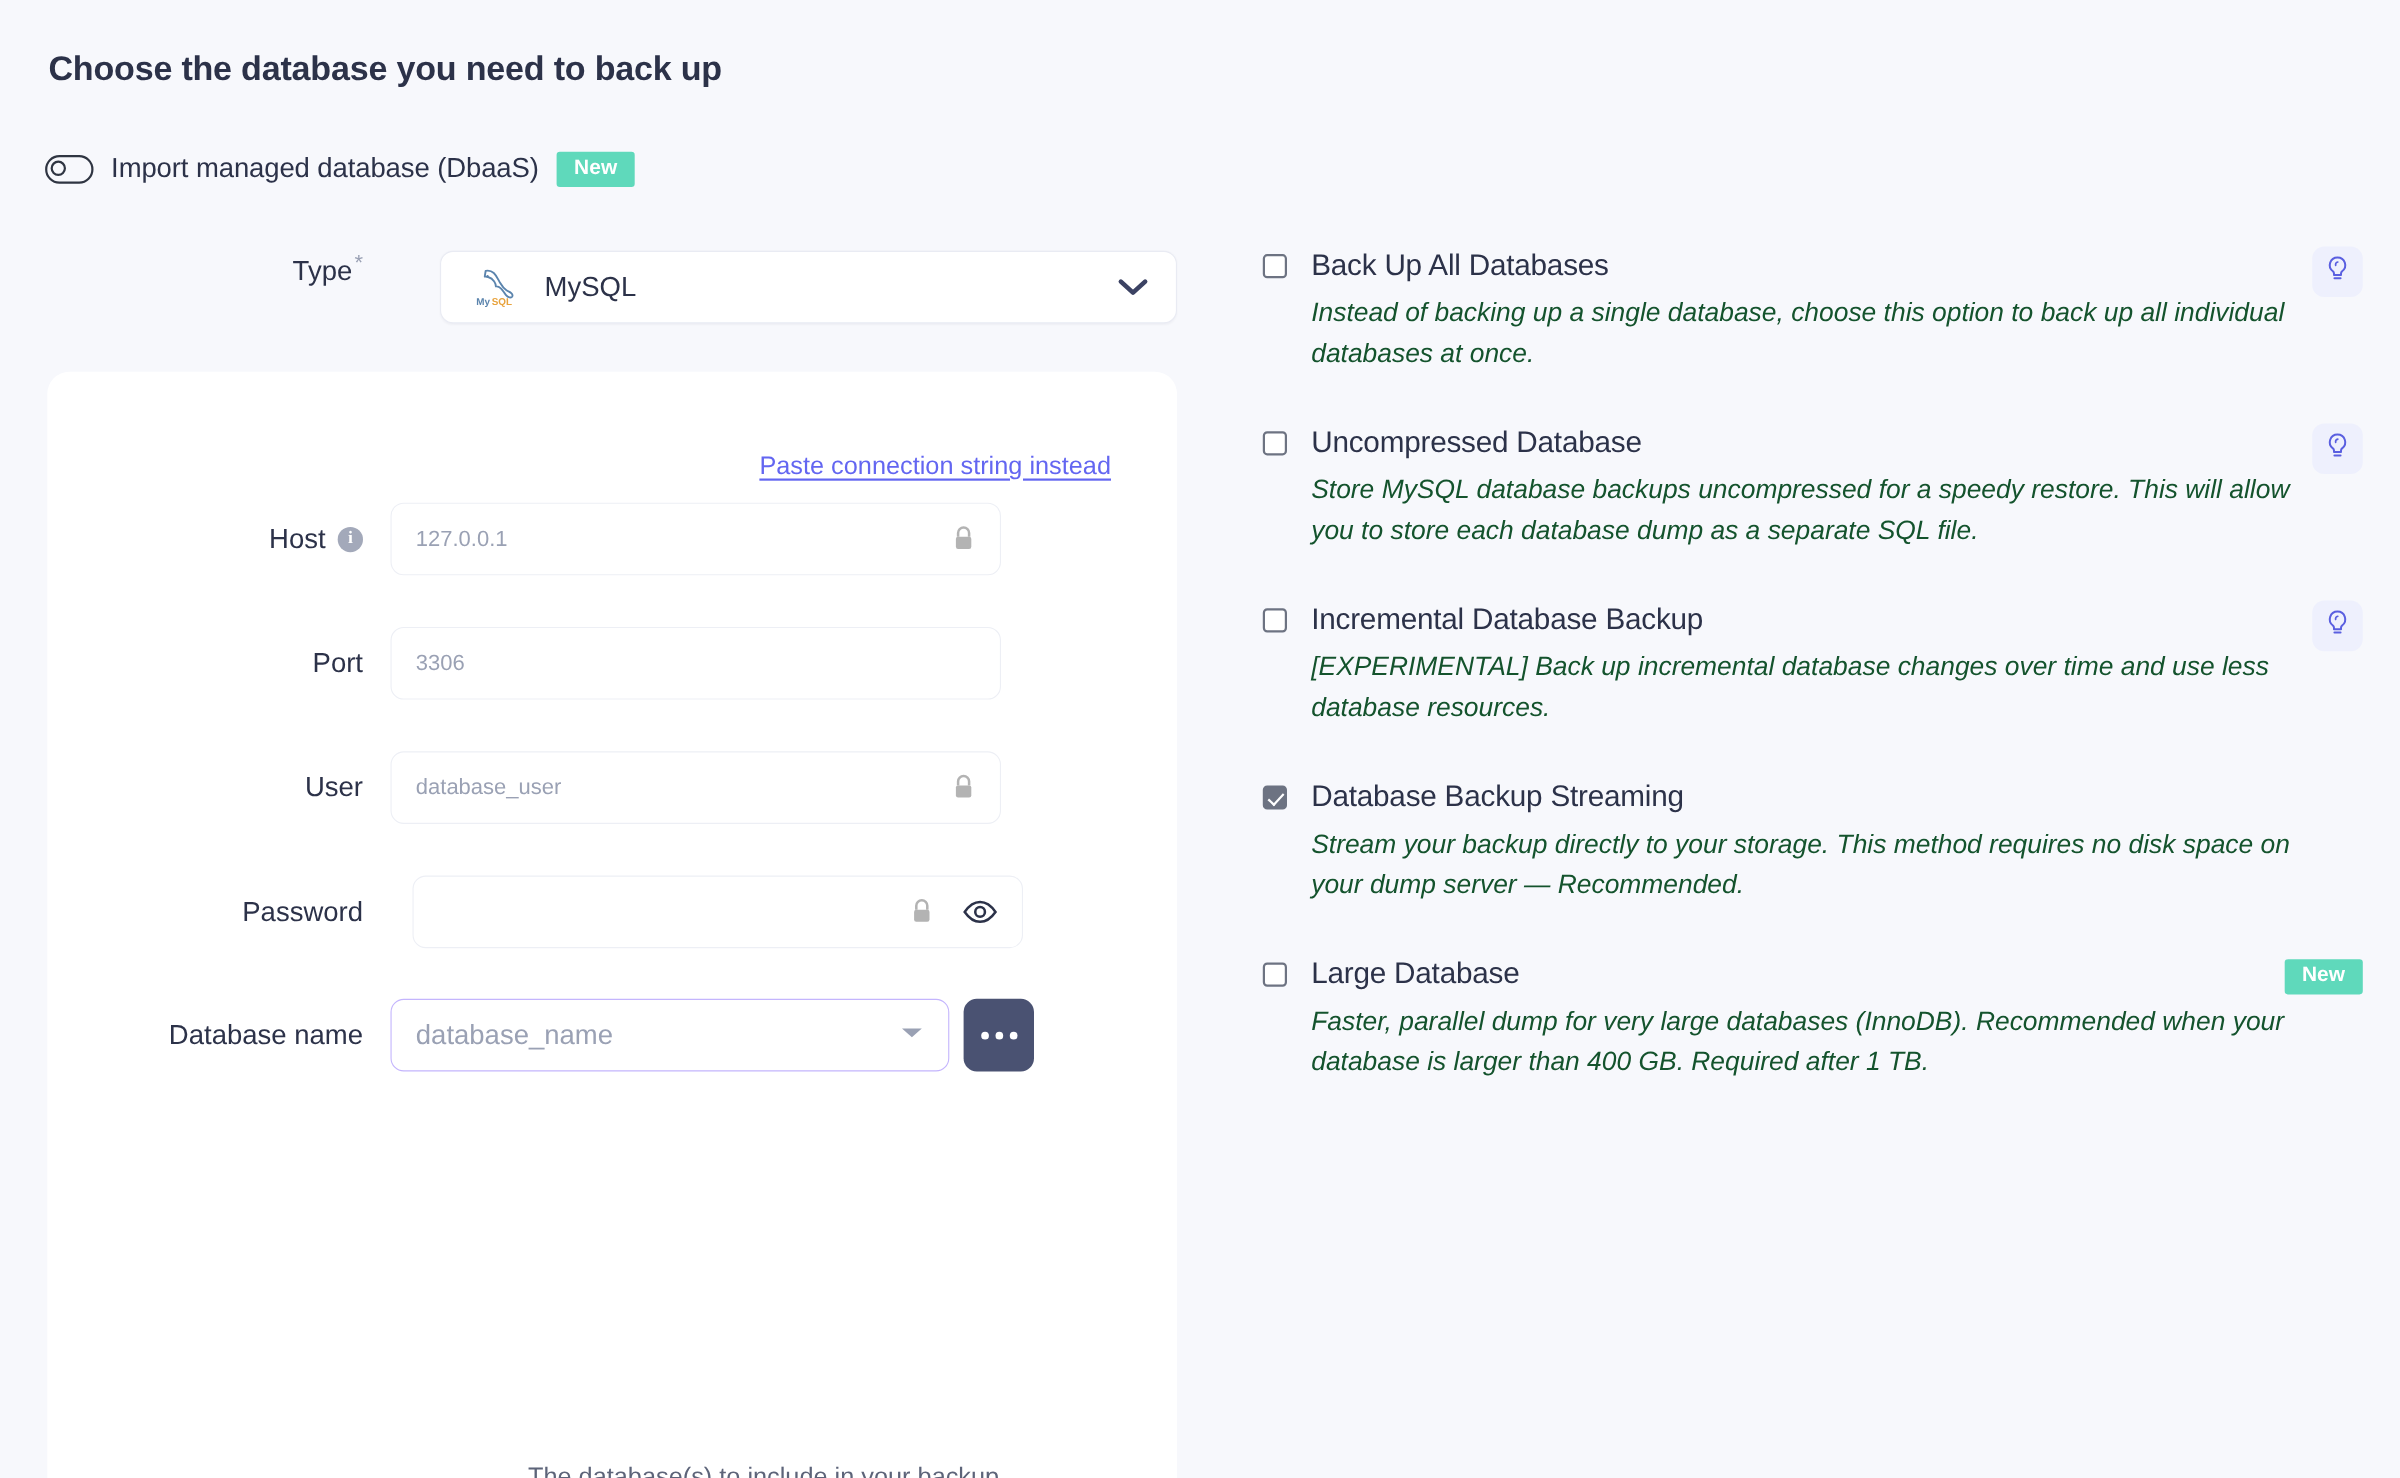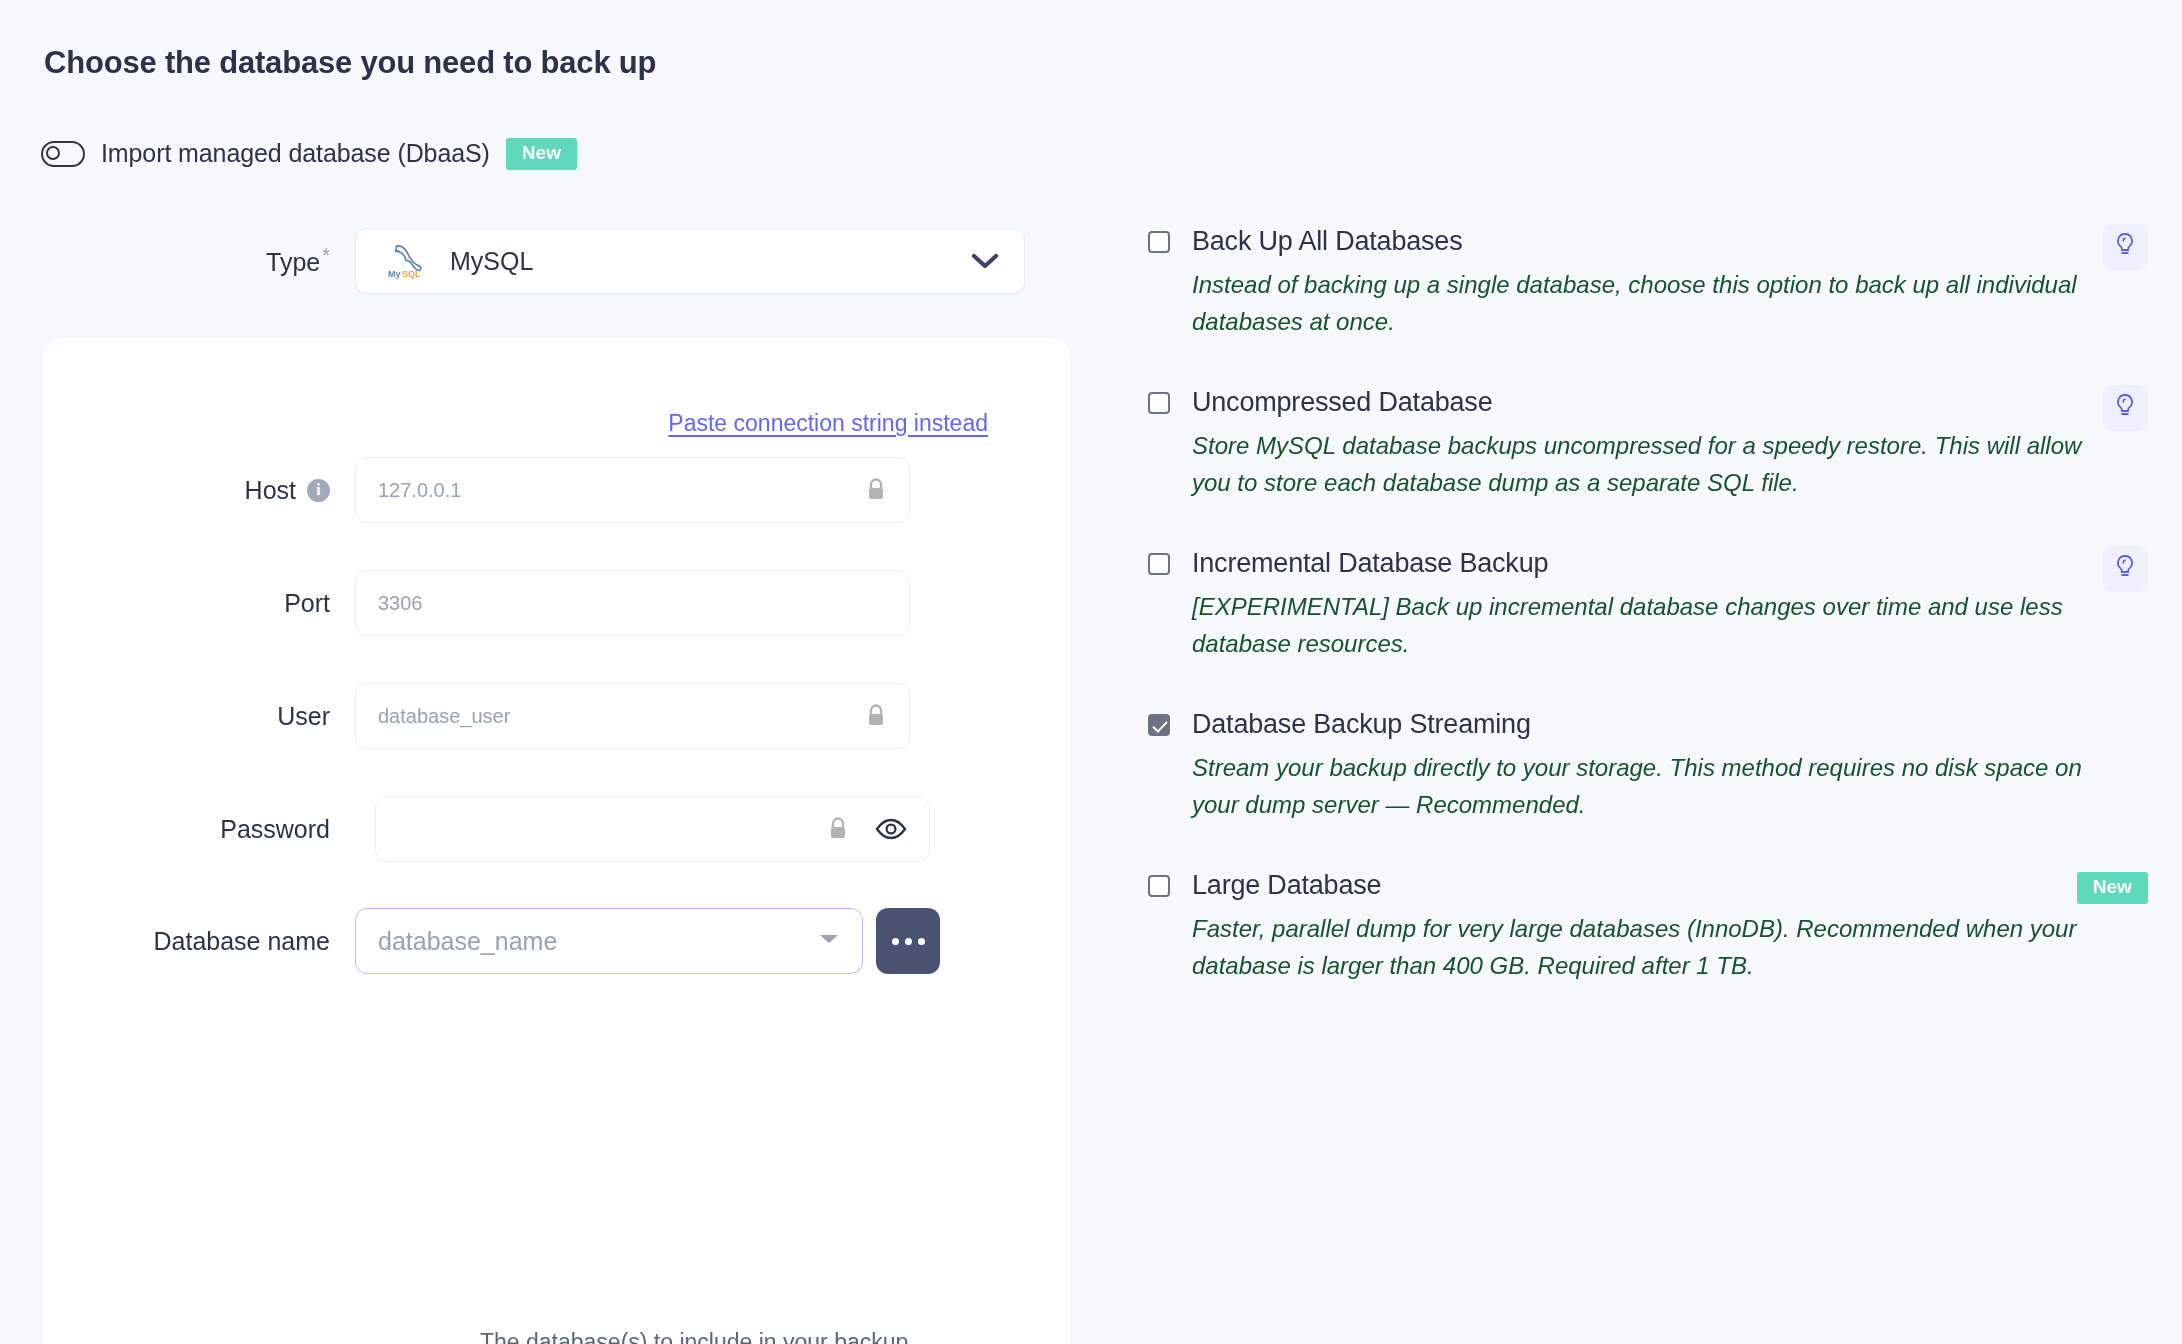--- a/index.html
+++ b/index.html
@@ -85,21 +85,21 @@
     letter-spacing: 0.1px;
   }
 
   
   .type-row {
     position: absolute;
     left: 0;
     top: 228px;
     width: 1070px;
     display: flex;
-    align-items: center;
+    gap: 45px;
   }
   .type-label {
     width: 355px;
     text-align: right;
     font-size: 25px;
     color: #2c3249;
     padding-right: 25px;
   }
   .type-label .req {
     color: #9aa1b4;
@@ -145,21 +145,21 @@
     left: 43px;
     top: 338px;
     width: 1027px;
     height: 1006px;
     background: #ffffff;
     border-radius: 20px 20px 0 0;
   }
 
   .paste-link {
     position: absolute;
-    right: 82px;
+    right: 60px;
     top: 72px;
     font-size: 23px;
     color: #6366f1;
     text-decoration: underline;
     text-underline-offset: 4px;
     cursor: pointer;
   }
 
   .field-row {
     position: absolute;

